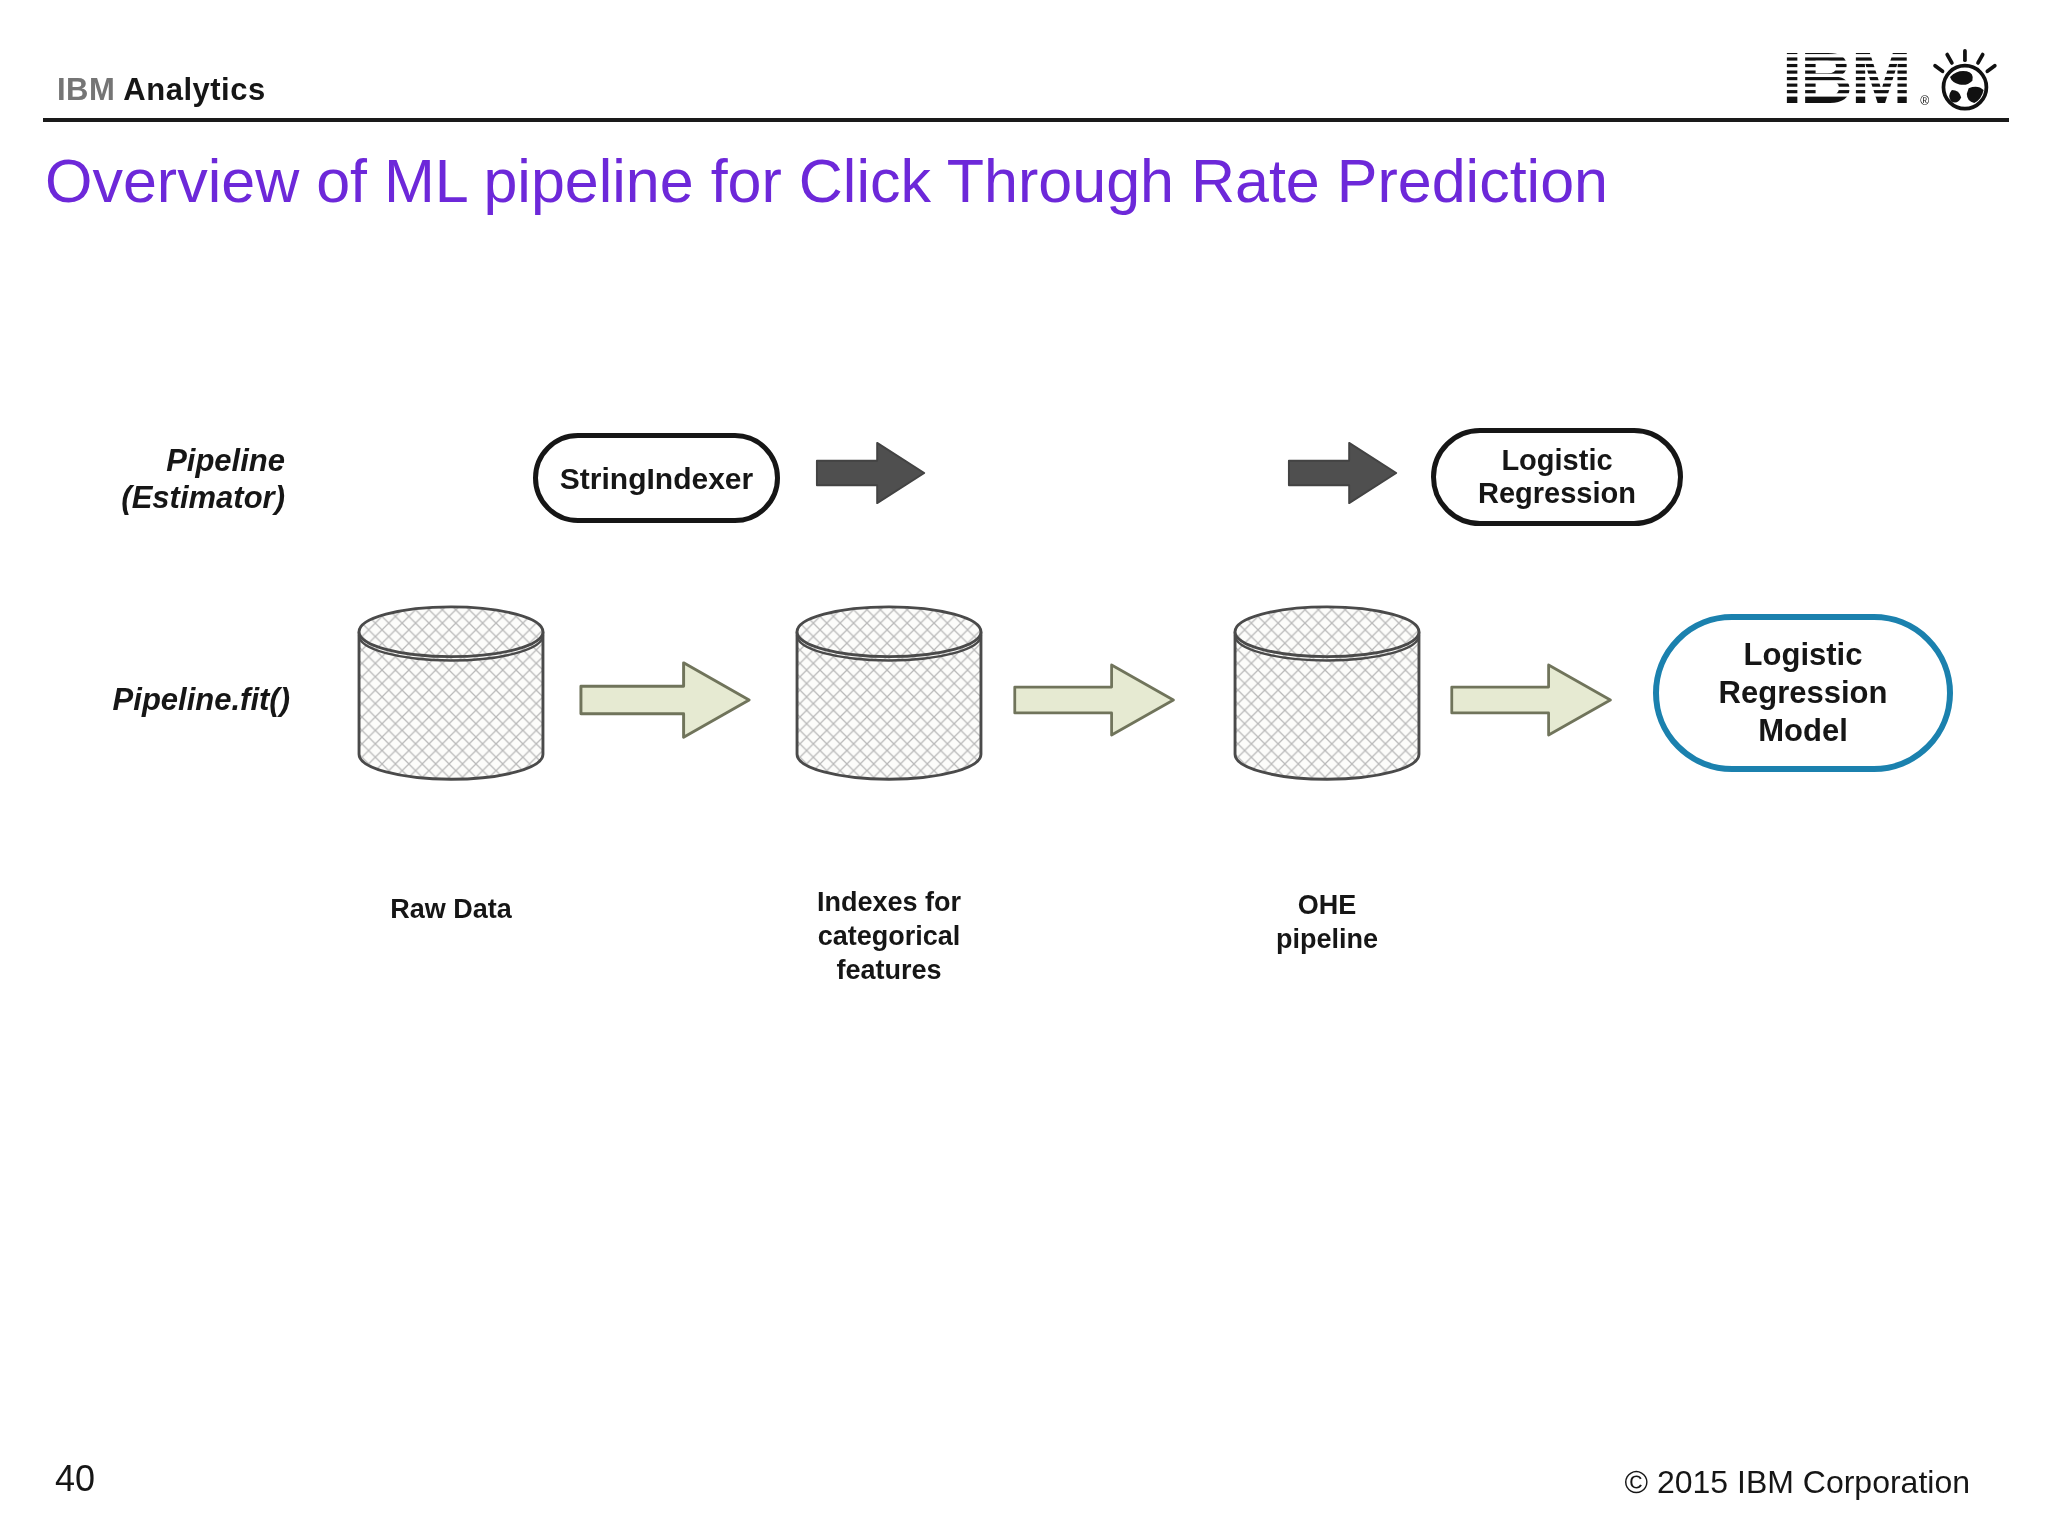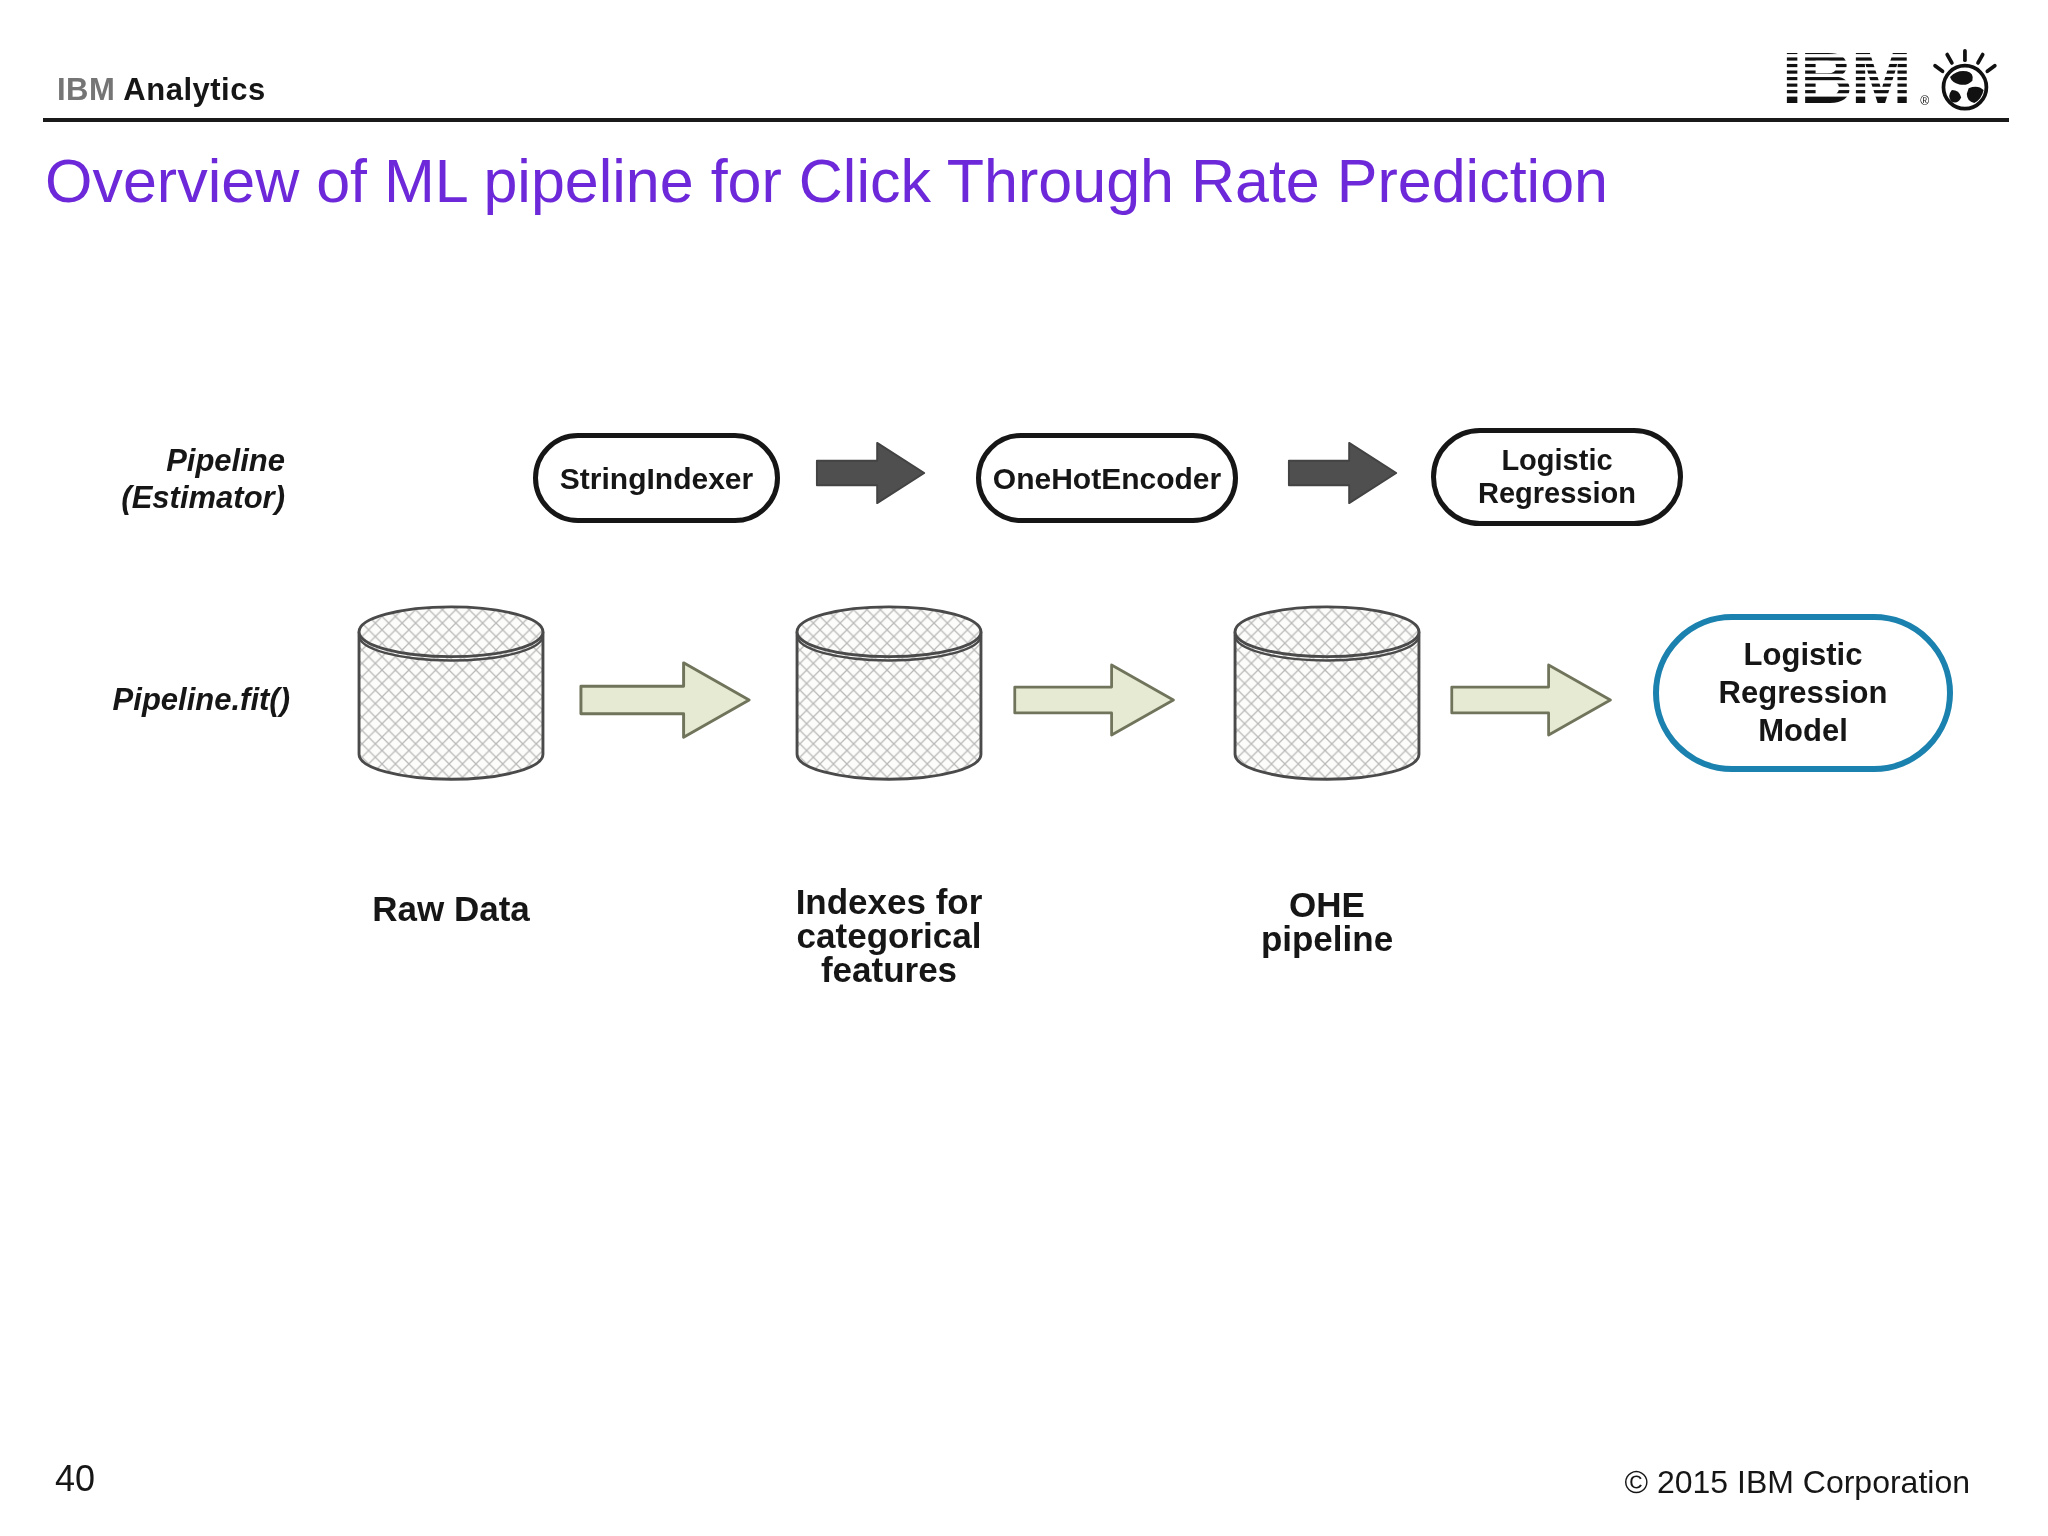--- a/index.html
+++ b/index.html
@@ -48,21 +48,21 @@
   .model-pill{
     position:absolute;
     border:6px solid #1b81ae;border-radius:84px;
     display:flex;align-items:center;justify-content:center;
     font-weight:700;font-size:31px;line-height:38px;
     text-align:center;color:#161616;background:#ffffff;
     box-sizing:border-box;
   }
   .cyl-label{
     position:absolute;
-    font-weight:700;font-size:35px;line-height:34px;
+    font-weight:700;font-size:27px;line-height:34px;
     text-align:center;color:#161616;
   }
   .footer-page{
     position:absolute;left:55px;top:1458px;
     font-size:36px;color:#161616;
   }
   .footer-copy{
     position:absolute;right:78px;top:1464px;
     font-size:32px;color:#161616;
   }
@@ -134,21 +134,20 @@
 
   <div class="abs row-label pre" style="left:85px;top:442px;width:200px;">Pipeline
 (Estimator)</div>
 
   <div class="pill pre" style="left:533px;top:433px;width:247px;height:90px;">StringIndexer</div>
 
   <svg class="abs" style="left:815px;top:438px;" width="113" height="70">
       <use href="#sym-dark-arrow"></use>
     </svg>
 
-  <div class="pill pre" style="left:976px;top:433px;width:262px;height:90px;">OneHotEncoder</div>
 
   <svg class="abs" style="left:1287px;top:438px;" width="113" height="70">
       <use href="#sym-dark-arrow"></use>
     </svg>
 
   <div class="pill pre" style="left:1431px;top:428px;width:252px;height:98px;font-size:29px;">Logistic
 Regression</div>
 
   <div class="abs row-label" style="left:60px;top:681px;width:230px;">Pipeline.fit()</div>
 

